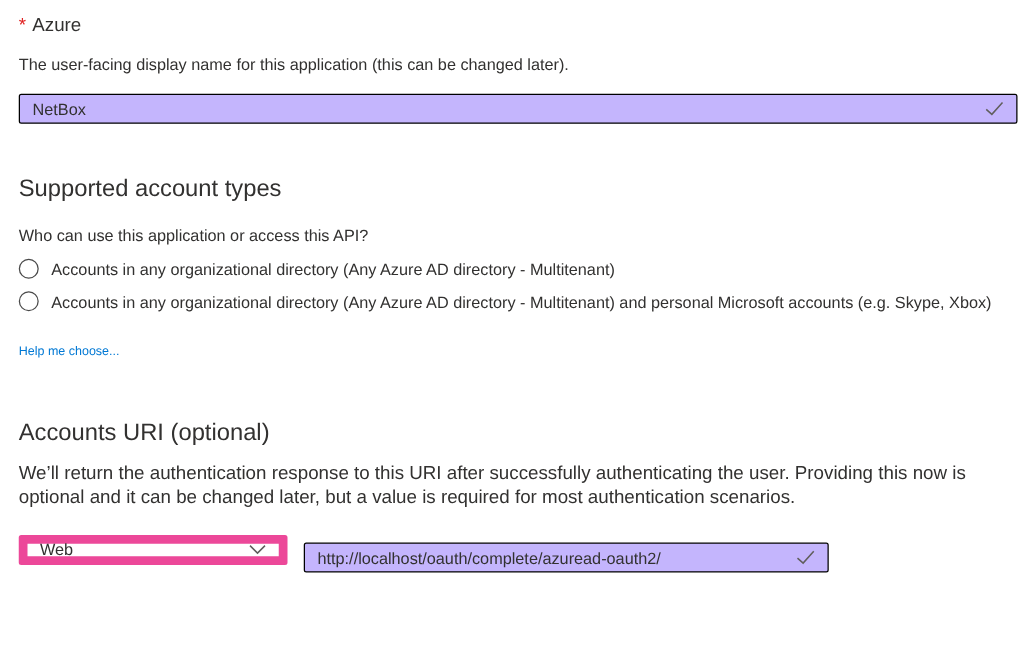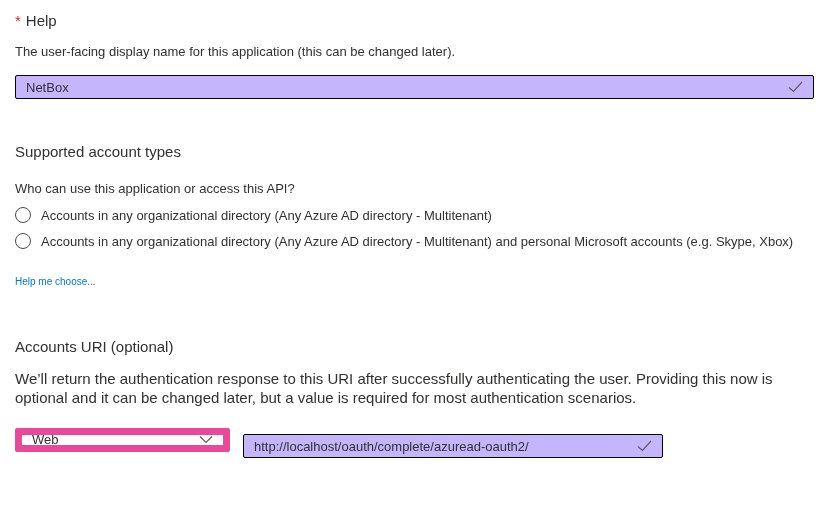--- a/index.html
+++ b/index.html
@@ -22,21 +22,21 @@
     height: 24px; width: 100%;
     border: 1px solid #000000;
     border-radius: 2px;
     display: flex; align-items: center;
     padding: 0 10px;
     font-size: 13px;
     background: #c4b5fd;
   }
   .text-input .value { flex: 1; white-space: nowrap; overflow: hidden; }
 
-  .section-title { font-size: 15px; line-height: 18px; }
+  .section-title { font-size: 19px; line-height: 18px; }
   .sect2-title { margin-top: 44px; }
   .question { margin-top: 20px; font-size: 13px; line-height: 15px; }
 
   .radio-group { margin-top: 6px; }
   .radio-row { display: flex; align-items: center; height: 26px; cursor: default; }
   .radio {
     width: 16px; height: 16px; border-radius: 50%;
     border: 1px solid #4a4a4a;
     flex: 0 0 16px;
     position: relative;
@@ -80,21 +80,21 @@
 
   .icon-svg { display: block; flex: 0 0 auto; }
 </style>
 </head>
 <body>
 
 <div class="page">
 
   
   <div class="field-label">
-    <span class="required">*</span><span>Help</span>
+    <span class="required">*</span><span>Azure</span>
   </div>
   <div class="field-desc">The user-facing display name for this application (this can be changed later).</div>
 
   <div class="text-input">
     <span class="value">NetBox</span>
     <svg class="icon-svg" width="15" height="12" viewBox="0 0 15 12">
       <polyline points="1,6.5 5.5,10.5 14,1" fill="none" stroke="#605e5c" stroke-width="1.2"></polyline>
     </svg>
   </div>
 

